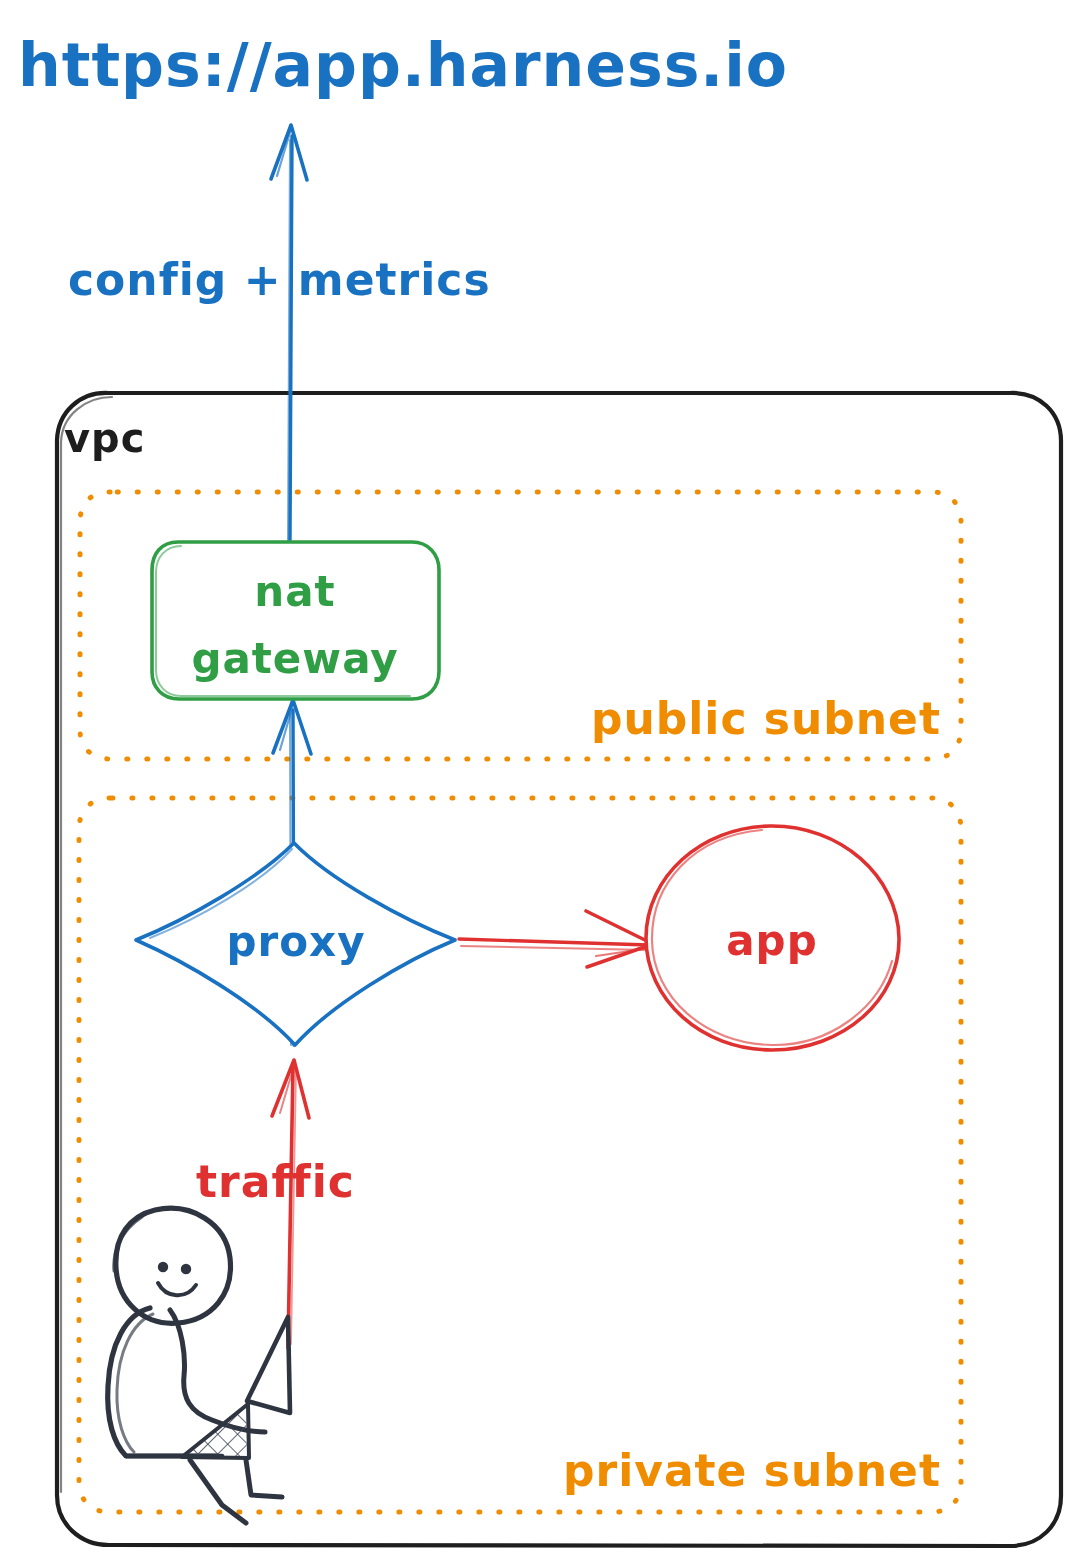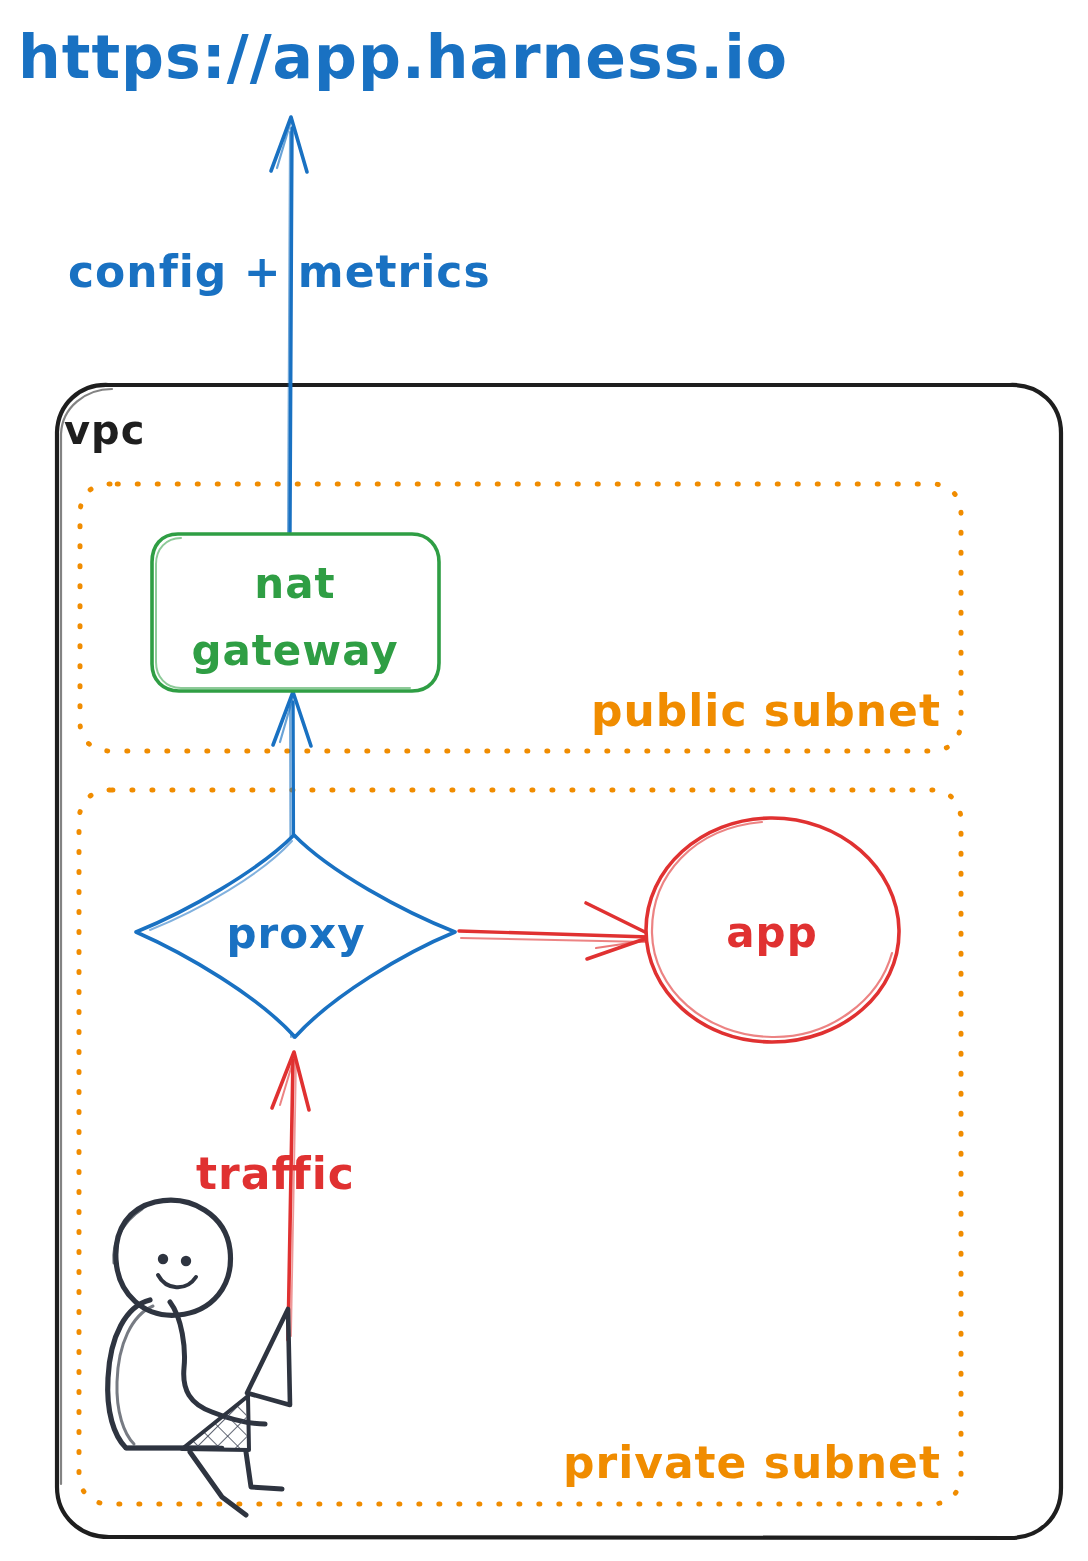--- a/index.html
+++ b/index.html
@@ -9,21 +9,21 @@
   }
   body {
     width: 1088px;
     height: 1561px;
     position: relative;
     overflow: hidden;
     font-family: "DejaVu Sans", sans-serif;
   }
   #diagram-root {
     position: absolute;
-    left: 0; top: 0;
+    left: 0; top: 8px;
     width: 1088px;
     height: 1544px;
   }
   svg.canvas {
     position: absolute;
     left: 0; top: 0;
     width: 1088px;
     height: 1561px;
   }
   .hand-text {

